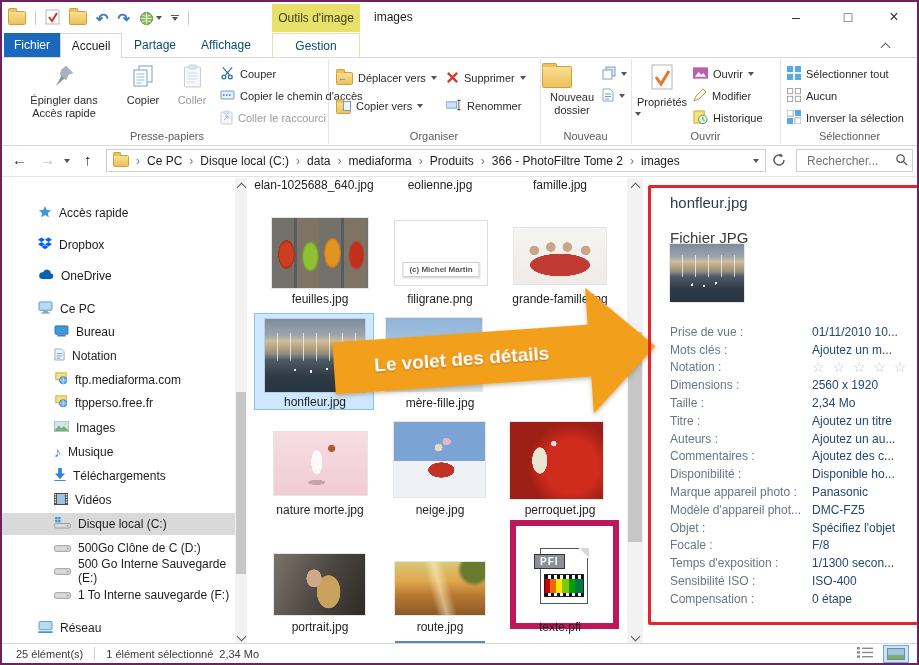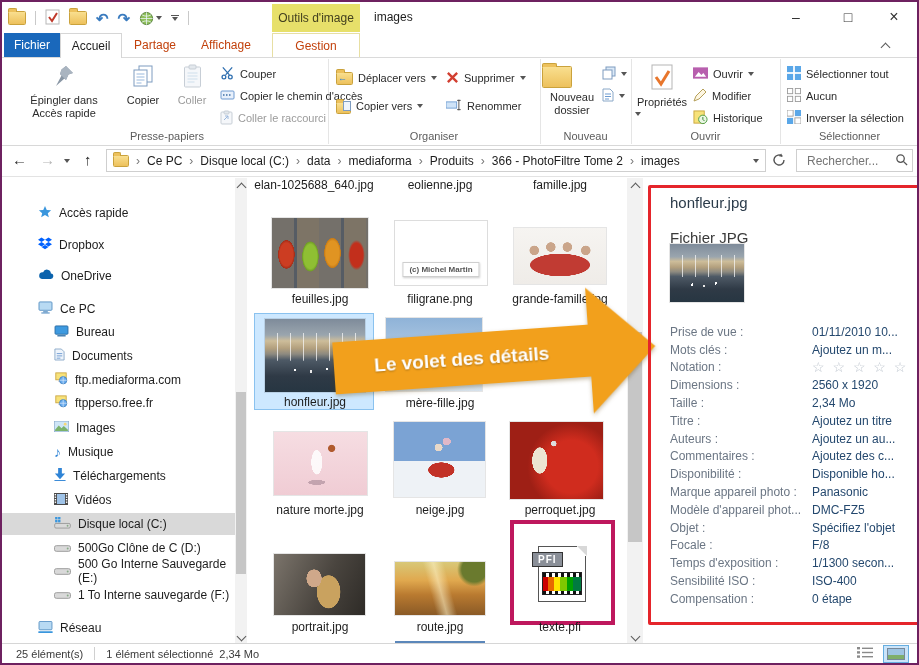--- a/index.html
+++ b/index.html
@@ -22,21 +22,21 @@
   .vsep{width:1px;height:14px;background:#c9c9c9;}
   .fold{position:relative;background:linear-gradient(#f9df8f,#edc15c);border:1px solid #caa23c;border-radius:1.5px;}
   .fold::before{content:"";position:absolute;left:-1px;top:-4px;width:45%;height:3px;background:#edc15c;border:1px solid #caa23c;border-bottom:none;border-radius:2px 2px 0 0;}
   .arr{font-size:15px;color:#3a7bbf;font-weight:bold;line-height:1;}
   .ctx-tab{left:270px;top:2px;width:88px;height:28px;background:#e7e06a;color:#43401f;
     display:flex;align-items:center;justify-content:center;font-size:12px;}
   .win-title{left:372px;top:8px;font-size:12px;color:#1d1d1d;}
   .wbtn{top:2px;width:32px;height:26px;display:flex;align-items:center;justify-content:center;font-size:14px;color:#333;}
   
   .tabstrip-line{left:0;top:55px;right:0;height:1px;background:#dadada;}
-  .tab{top:31px;height:24px;display:flex;align-items:center;justify-content:center;font-size:12px;color:#c2410c;}
+  .tab{top:31px;height:24px;display:flex;align-items:center;justify-content:center;font-size:12px;color:#0c4a6e;}
   .tab.file{background:#1a68bb;color:#fff;}
   .tab.active{background:#fff;border:1px solid #d6d6d6;border-bottom:none;height:25px;color:#1d1d1d;box-sizing:border-box;}
   .tab.context{border:1px solid #e7dfa3;border-bottom:none;box-sizing:border-box;}
   
   .ribbon{left:0;top:56px;right:0;height:87px;background:#fff;border-bottom:1px solid #d8d8d8;}
   .grp{position:absolute;top:1px;height:85px;border-right:1px solid #e5e5e5;}
   .grp-label{position:absolute;bottom:2px;left:0;right:0;text-align:center;font-size:11px;color:#5c5c5c;}
   .bigbtn{position:absolute;display:flex;flex-direction:column;gap:3px;padding-top:3px;
     text-align:center;font-size:11px;color:#2b2b2b;line-height:13px;}
   .smallbtn{position:absolute;display:flex;align-items:center;gap:5px;font-size:11px;color:#2b2b2b;height:20px;white-space:nowrap;}
@@ -103,21 +103,21 @@
     radial-gradient(circle 3px at 47% 28%,#ddd 88%,transparent),
     radial-gradient(circle 44px at 66% 58%,#d02c1e 0 60%,#9e1f15 100%);background-color:#b9453a;}
   .th-portrait{background-image:
     radial-gradient(ellipse 11px 13px at 44% 40%,#cfa88a 68%,transparent 70%),
     radial-gradient(ellipse 20px 28px at 60% 62%,#c9a25f 58%,transparent 60%),
     linear-gradient(115deg,#7b746b 0%,#4a453f 55%,#2e2b27 100%);}
   .th-route{background-image:
     radial-gradient(circle 26px at 88% 14%,#6a7a2e 0 48%,transparent 66%),
     linear-gradient(75deg,transparent 40%,rgba(255,246,205,.55) 50%,transparent 60%),
     linear-gradient(180deg,#d8c878 0%,#e0a84e 35%,#b97a30 62%,#8a5a26 100%);}
-  .pfi-box{position:absolute;background:#fff;border:4px solid #be185d;}
+  .pfi-box{position:absolute;background:#fff;border:6px solid #be185d;}
   .pfi-doc{position:absolute;left:24px;top:22px;width:46px;height:54px;background:#fff;border:1.5px solid #555;}
   .pfi-fold{position:absolute;right:-1.5px;top:-1.5px;width:0;height:0;border-left:10px solid #d8d8d8;border-top:10px solid #fff;transform:rotate(180deg);}
   .pfi-badge{position:absolute;top:5px;left:-7px;background:#8a8f98;color:#fff;border:1.5px solid #333;
     font-size:10px;font-weight:bold;padding:0 5px;height:13px;line-height:13px;letter-spacing:1px;}
   .pfi-film{position:absolute;left:3px;right:3px;top:25px;height:21px;border:1.5px solid #222;
     background:linear-gradient(90deg,#c00 0 14%,#e86a00 14% 30%,#ffe400 30% 46%,#7ec800 46% 62%,#00a000 62% 80%,#007a40 80% 100%);}
   .pfi-film::before,.pfi-film::after{content:"";position:absolute;left:0;right:0;height:3.5px;
     background:repeating-linear-gradient(90deg,#111 0 3px,#fff 3px 6px);}
   .pfi-film::before{top:0;} .pfi-film::after{bottom:0;}
   
@@ -426,21 +426,21 @@
             <rect x="1" y="1" width="14" height="9" rx="1" fill="#3e9ae0" stroke="#2a6da5"></rect>
             <rect x="3.5" y="11" width="9" height="1.4" fill="#2a6da5"></rect>
           </svg></span>
         <span>Bureau</span>
       </div>
     <div class="side-item" style="top:168px;padding-left:52px">
         <span><svg width="11" height="13" viewBox="0 0 12 14">
             <path d="M1 1h7l3 3v9H1z" fill="#eef4fb" stroke="#8aa8c8"></path>
             <path d="M3 6h6M3 8.5h6M3 11h4" stroke="#6d9bd1"></path>
           </svg></span>
-        <span>Documents</span>
+        <span>Notation</span>
       </div>
     <div class="side-item" style="top:192px;padding-left:52px">
         <span><svg width="14" height="13" viewBox="0 0 16 15">
             <rect x="2" y="1" width="12" height="8" fill="#f7e27a" stroke="#caa53f"></rect>
             <rect x="5" y="10" width="6" height="1" fill="#999"></rect>
             <circle cx="10.5" cy="9.5" r="4.2" fill="#6badef" stroke="#3c7fc0"></circle>
             <path d="M6.3 9.5h8.4M10.5 5.3v8.4" stroke="#e8f2fc" stroke-width=".7"></path>
           </svg></span>
         <span>ftp.mediaforma.com</span>
       </div>

